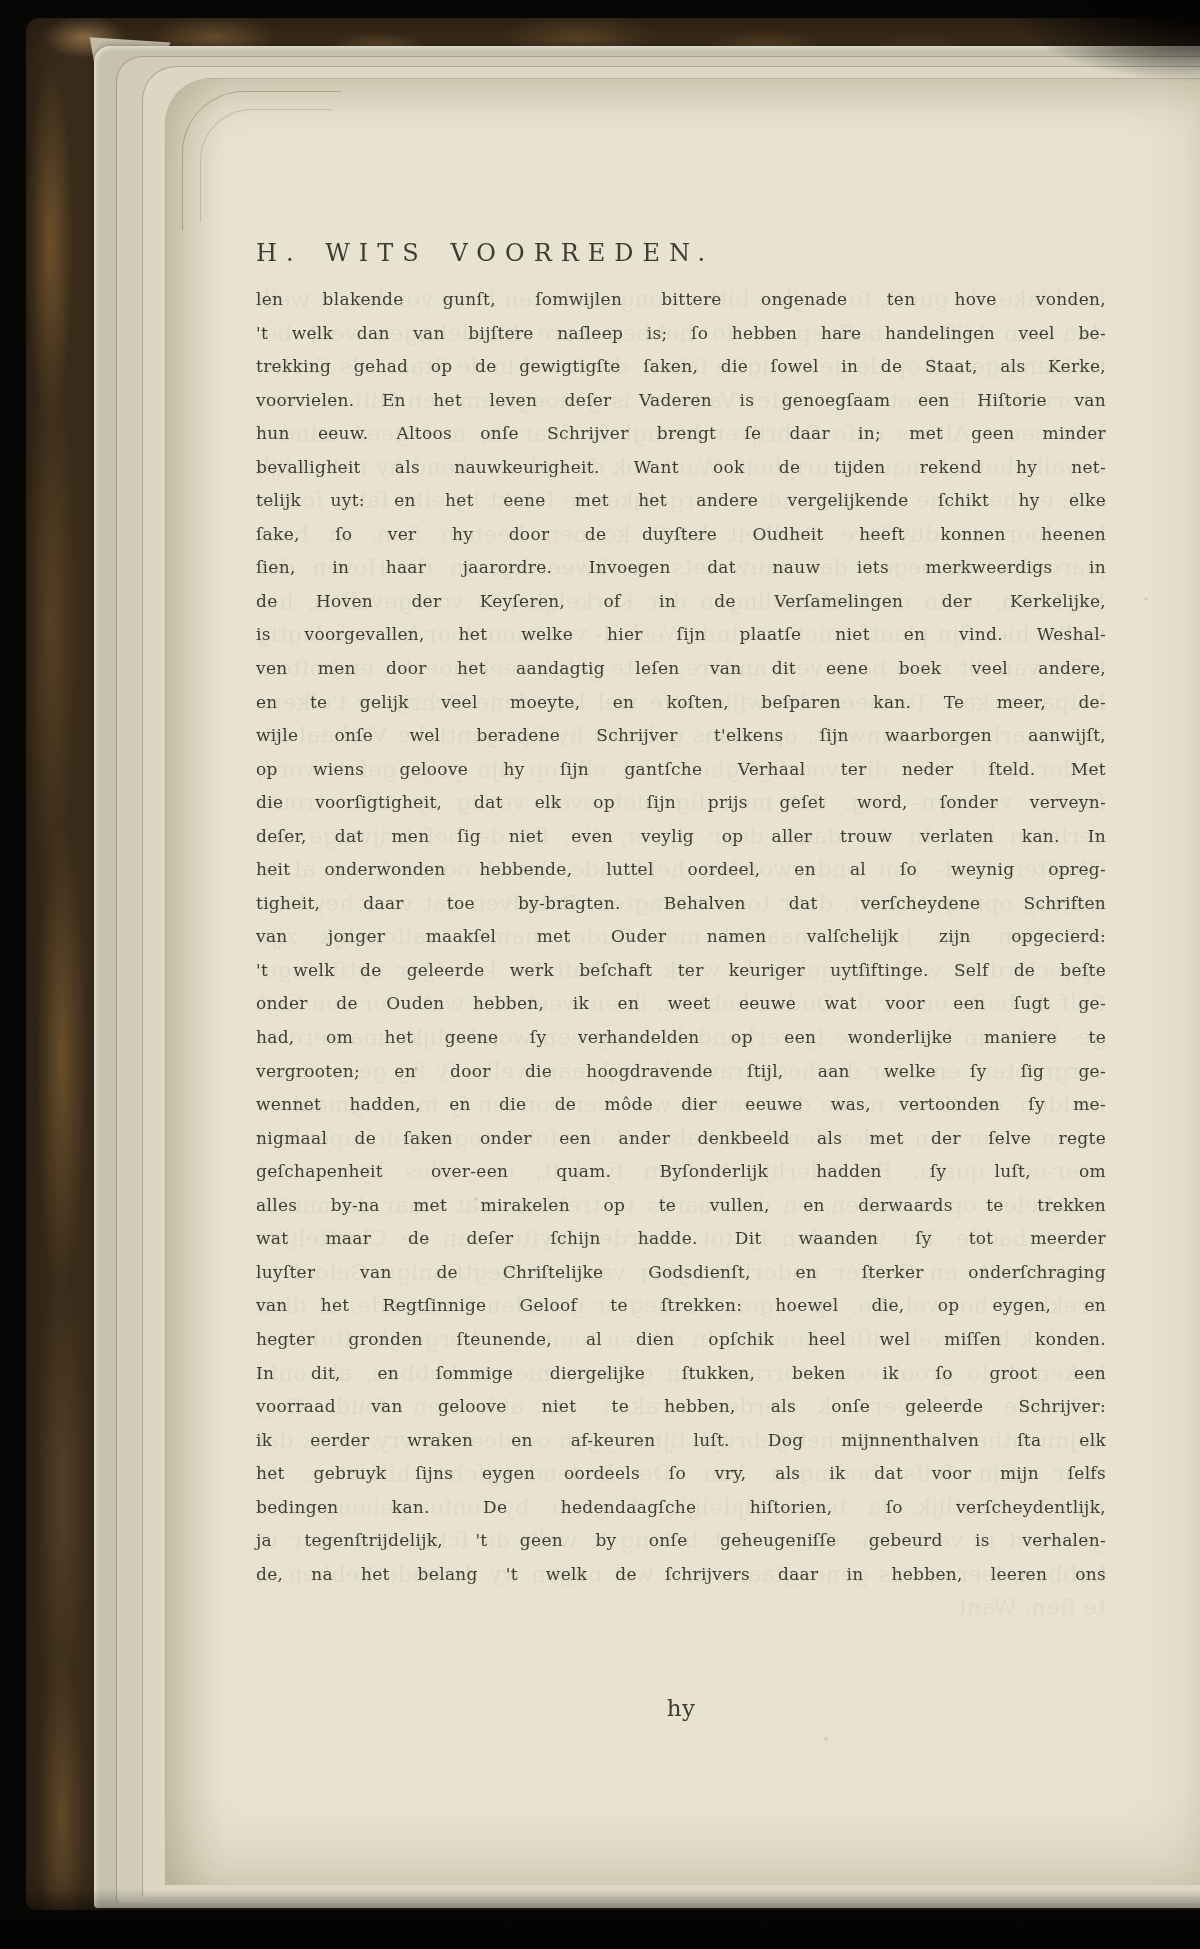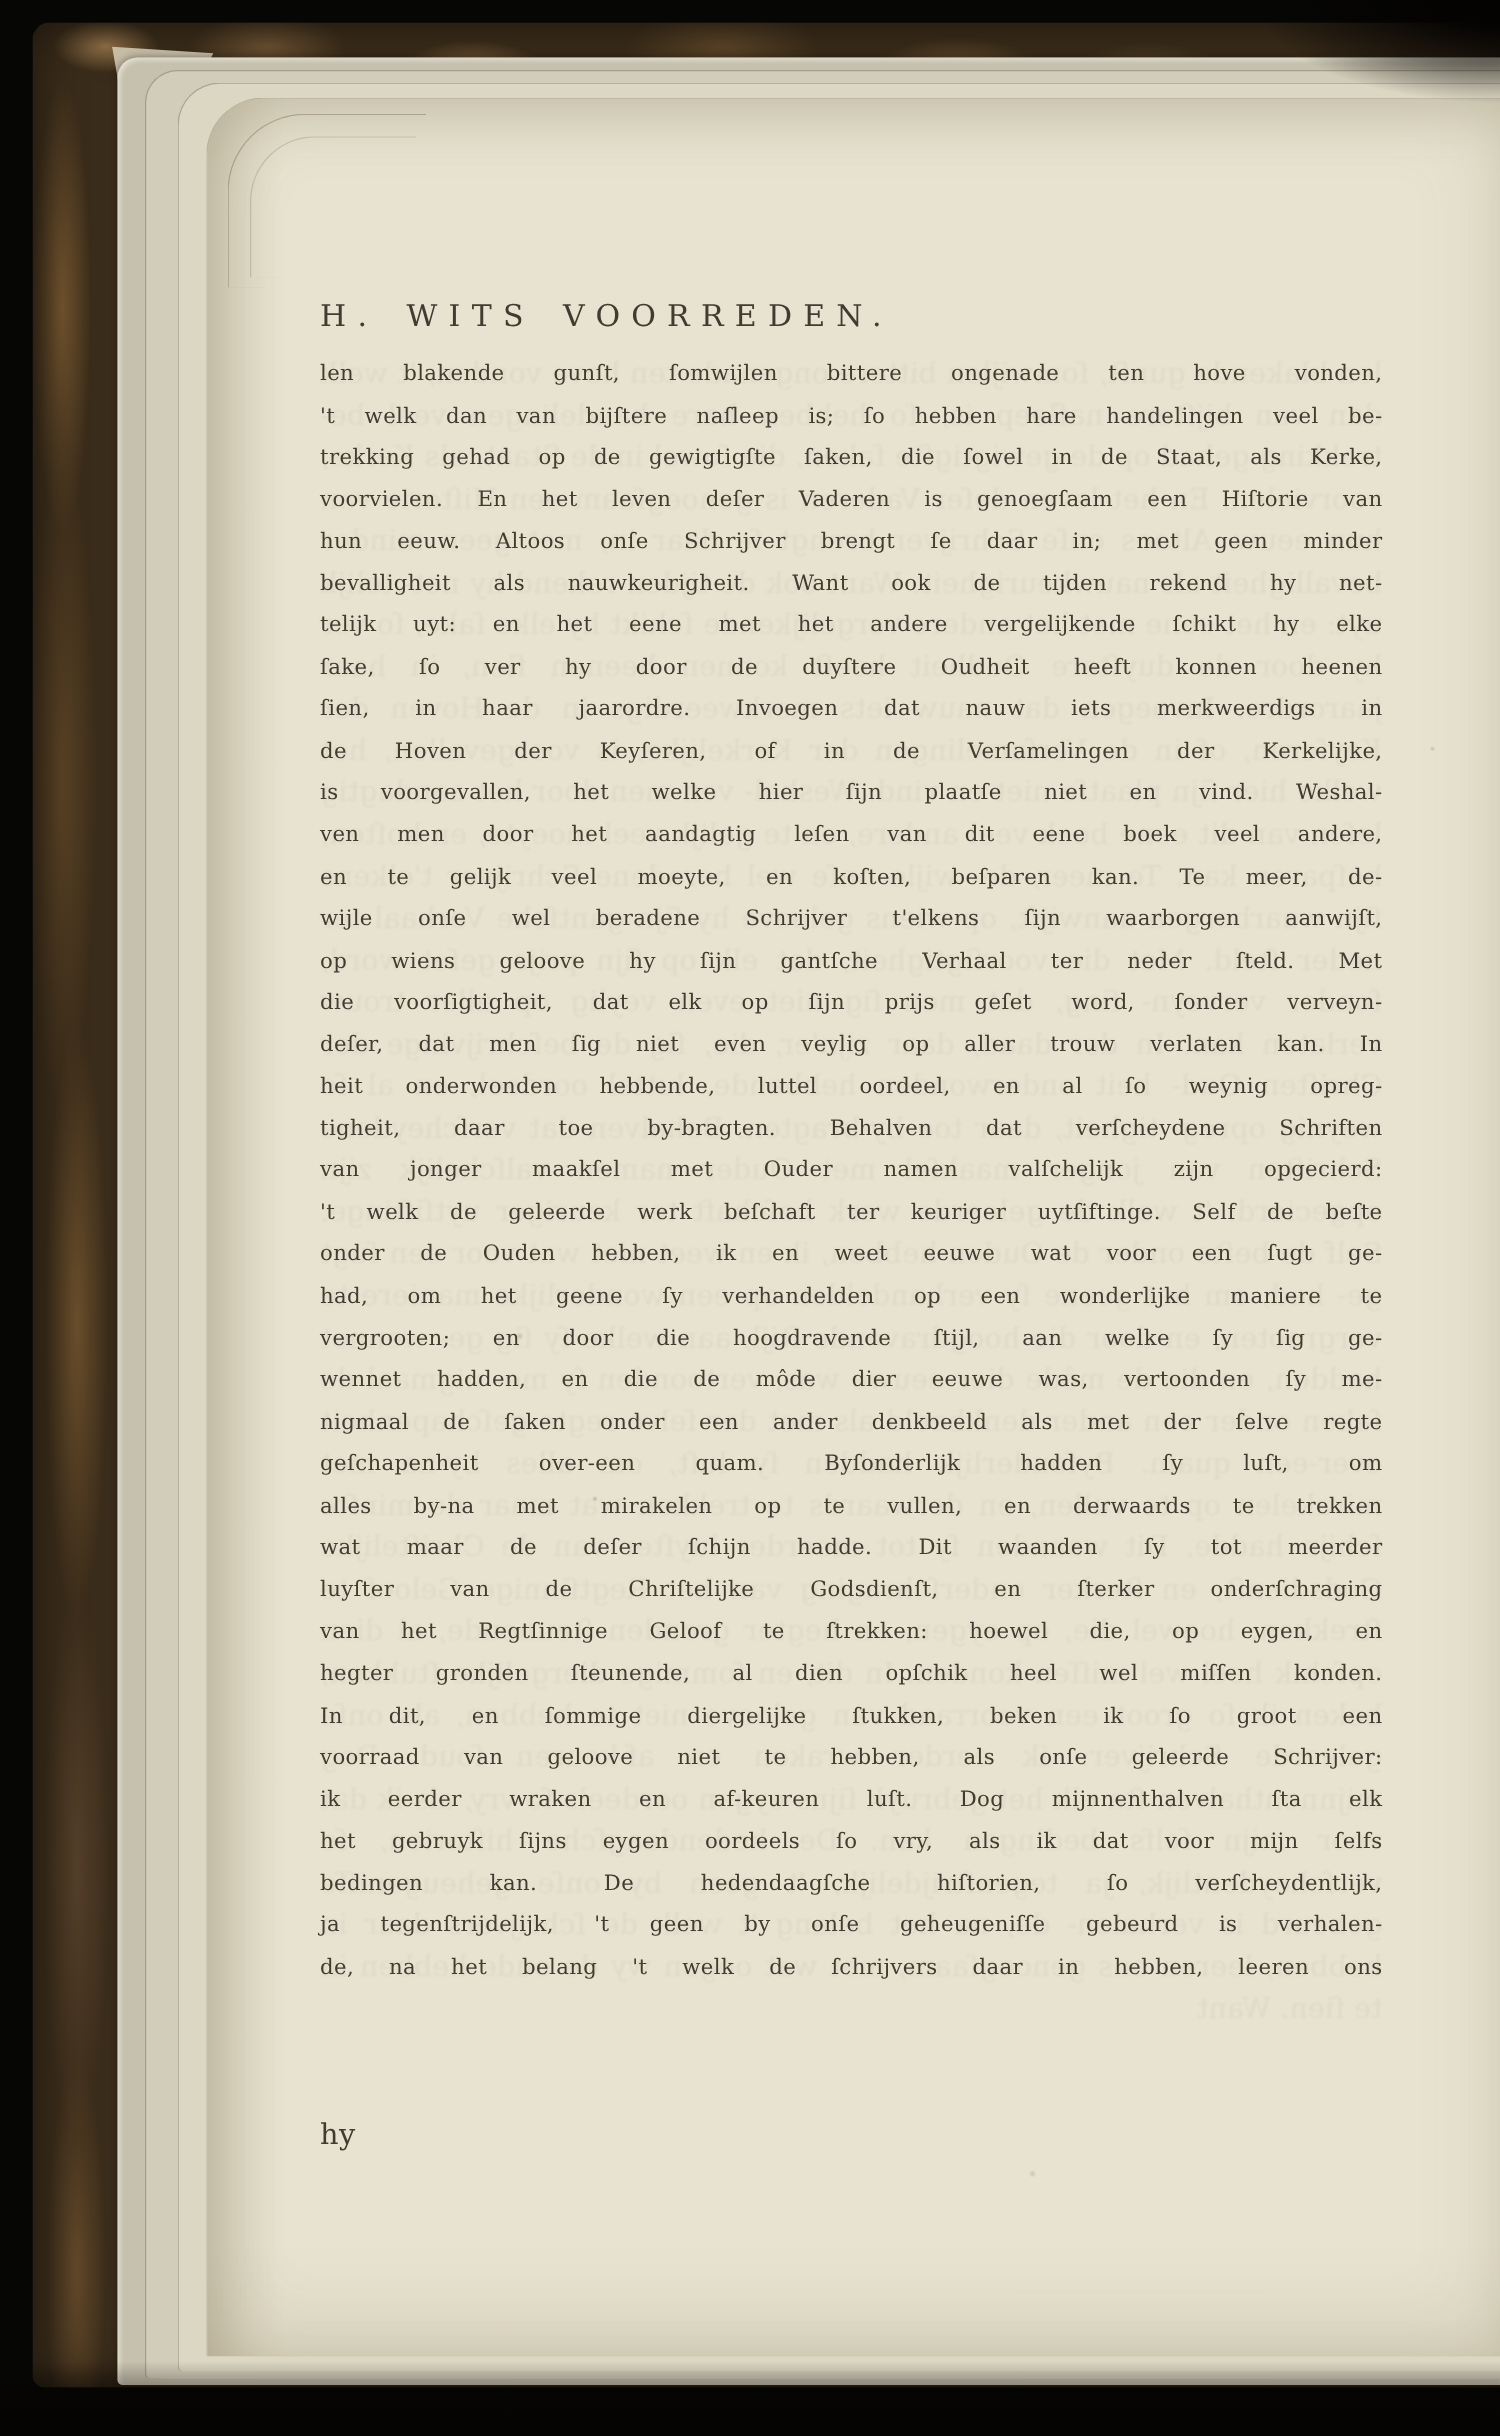--- a/index.html
+++ b/index.html
@@ -81,21 +81,21 @@
     font-size:17px;line-height:33.55px;letter-spacing:.3px;
   }
   .tline{text-align:justify;text-align-last:justify;white-space:normal;height:33.55px;overflow:visible;}
   .ghost{
     position:absolute;left:90px;top:204px;width:850px;height:1410px;overflow:hidden;
     color:#6b6452;font-size:23px;line-height:33.55px;text-align:justify;
     transform:scaleX(-1);opacity:.065;filter:blur(.7px);pointer-events:none;
   }
   .catchword{
     position:absolute;left:90px;top:1613px;width:850px;
-    text-align:left;color:var(--ink);font-size:23px;line-height:33.55px;letter-spacing:.3px;
+    text-align:center;color:var(--ink);font-size:23px;line-height:33.55px;letter-spacing:.3px;
   }
   
   .corner-shade{
     position:absolute;right:0;top:0;width:300px;height:120px;
     background:radial-gradient(260px 110px at 100% 0%, rgba(4,3,2,.95) 20%, rgba(4,3,2,0) 75%);
     pointer-events:none;
   }
   .bottom-shade{
     position:absolute;left:0;bottom:0;width:100%;height:60px;
     background:linear-gradient(0deg, rgba(4,3,2,.9) 0%, rgba(4,3,2,0) 100%);

